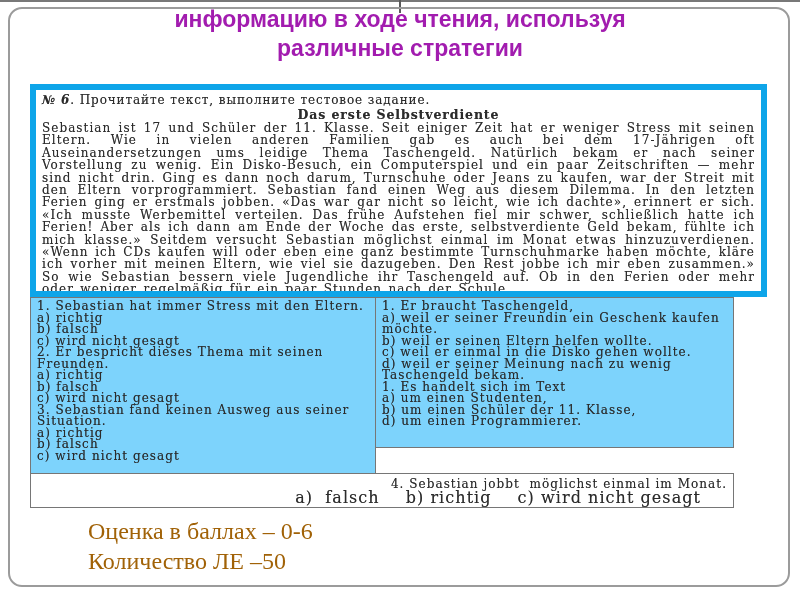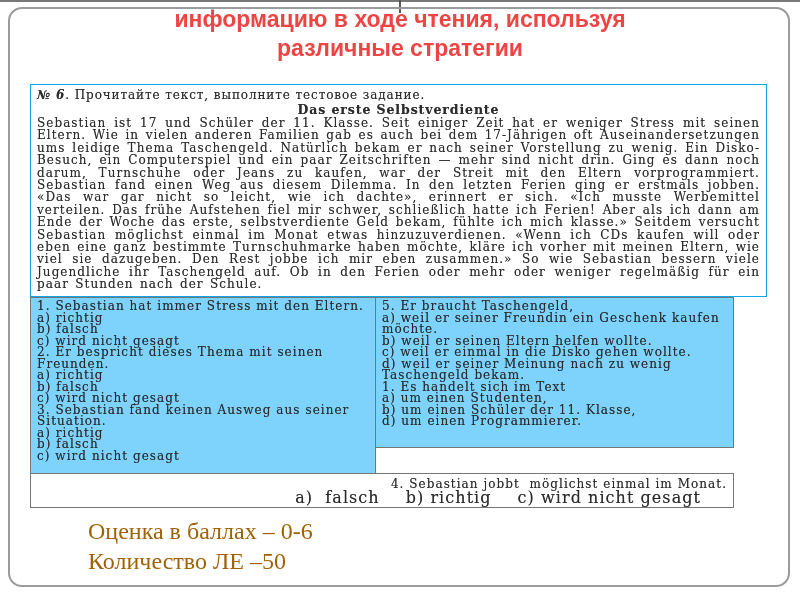--- a/index.html
+++ b/index.html
@@ -8,32 +8,32 @@
     font-family:"Liberation Sans",sans-serif;
   }
   .top-hairline{position:absolute;left:0;top:0;width:800px;height:2px;background:#787878;}
   .cursor-tick{position:absolute;left:399px;top:0;width:2px;height:13px;background:#5a5a5a;}
   .slide-border{
     position:absolute;left:8px;top:7px;width:778px;height:576px;
     border:2px solid #9b9b9b;border-radius:14px;pointer-events:none;
   }
   .title{
     position:absolute;left:0;top:5px;width:100%;margin:0;text-align:center;
-    font-size:23px;line-height:29px;font-weight:bold;color:#ef4444;
+    font-size:23px;line-height:29px;font-weight:bold;color:#a21caf;
     font-family:"Liberation Sans",sans-serif;
   }
   
   .worksheet{
     position:absolute;left:30px;top:84px;width:737px;height:424px;
     font-family:"DejaVu Serif","Liberation Serif",serif;color:#2b2b2b;
     text-shadow:0 0 0.6px rgba(20,20,20,0.45);
   }
   .ws-text-frame{
     position:absolute;left:0;top:0;width:737px;height:213px;box-sizing:border-box;
-    border:1px solid #0ea5e9;padding:4px 6px 0 6px;overflow:hidden;background:#fff;
+    border:6px solid #0ea5e9;padding:4px 6px 0 6px;overflow:hidden;background:#fff;
   }
   .ws-task-line{font-size:12px;line-height:13px;letter-spacing:0.9px;white-space:nowrap;}
   .ws-task-line .task-no{font-weight:bold;font-style:italic;}
   .ws-doc-title{font-size:12.5px;line-height:13px;font-weight:bold;text-align:center;letter-spacing:0.9px;margin:1px 0 1px 0;}
   .ws-body{
     margin:0;font-size:12px;line-height:12.4px;letter-spacing:1.05px;word-spacing:1.5px;
     text-align:justify;
   }
   .ws-qcol{
     position:absolute;box-sizing:border-box;background:#7dd3fc;
@@ -82,21 +82,21 @@
         <div class="q-opt">a) richtig</div>
         <div class="q-opt">b) falsch</div>
         <div class="q-opt">c) wird nicht gesagt</div>
         <div class="q-text">3. Sebastian fand keinen Ausweg aus seiner Situation.</div>
         <div class="q-opt">a) richtig</div>
         <div class="q-opt">b) falsch</div>
         <div class="q-opt">c) wird nicht gesagt</div>
       </div>
 
     <div class="ws-qcol ws-qright" id="qright">
-        <div class="q-text">5. Er braucht Taschengeld,</div>
+        <div class="q-text">1. Er braucht Taschengeld,</div>
         <div class="q-opt">a) weil er seiner Freundin ein Geschenk kaufen möchte.</div>
         <div class="q-opt">b) weil er seinen Eltern helfen wollte.</div>
         <div class="q-opt">c) weil er einmal in die Disko gehen wollte.</div>
         <div class="q-opt">d) weil er seiner Meinung nach zu wenig Taschengeld bekam.</div>
         <div class="q-text">1. Es handelt sich im Text</div>
         <div class="q-opt">a) um einen Studenten,</div>
         <div class="q-opt">b) um einen Schüler der 11. Klasse,</div>
         <div class="q-opt">d) um einen Programmierer.</div>
       </div>
 

